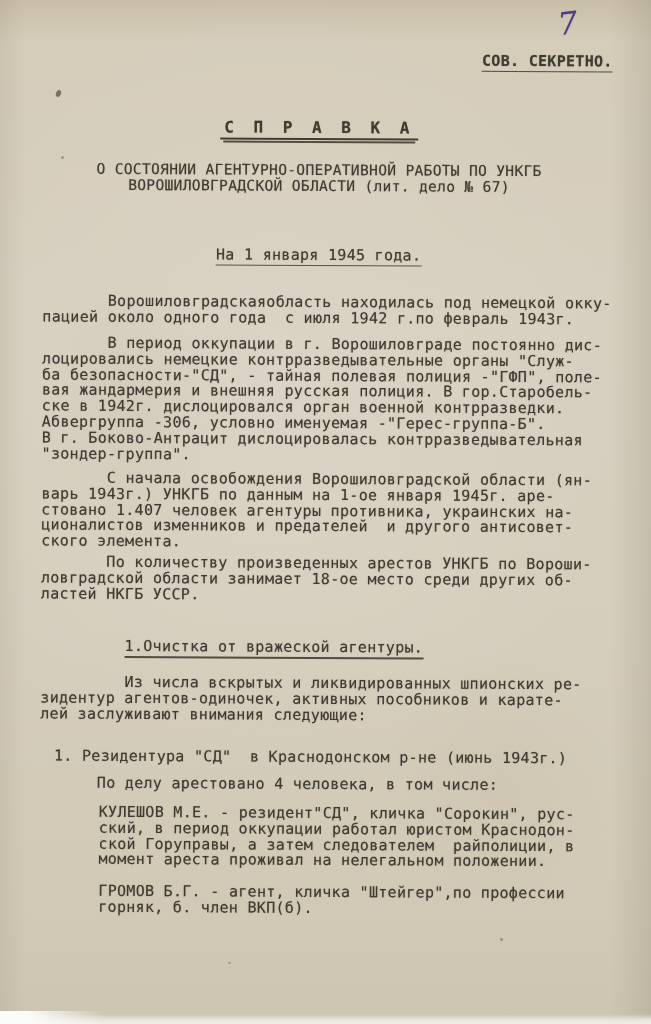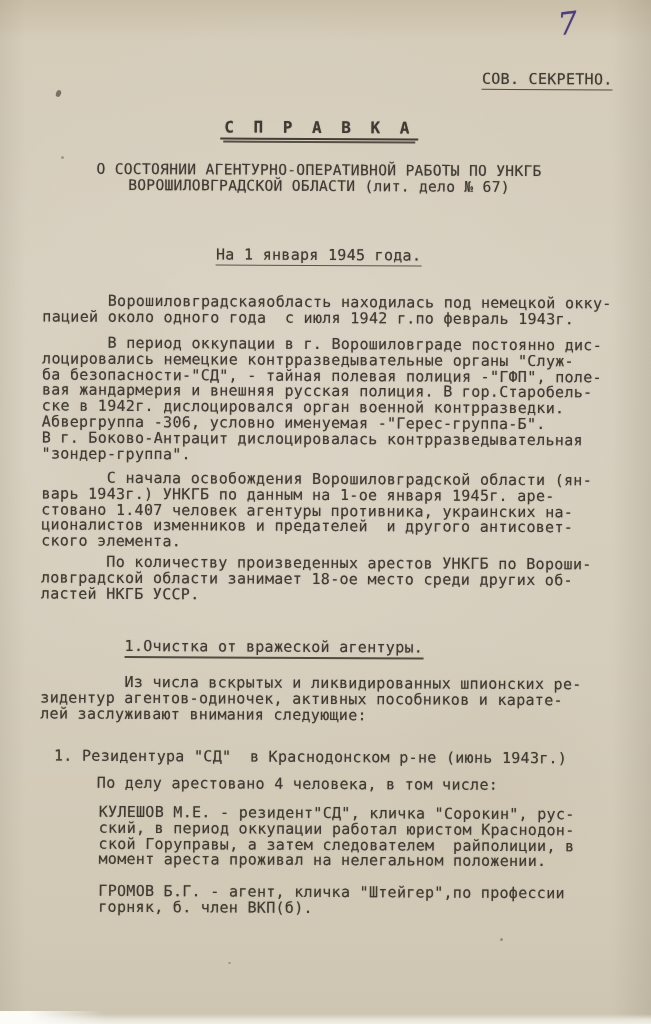--- a/index.html
+++ b/index.html
@@ -44,21 +44,21 @@
     color:rgba(58,53,44,0.92);
   }
   .txt{
     position:absolute;
     font-size:15px;line-height:15.8px;letter-spacing:0.3px;
     white-space:pre-wrap;
     text-shadow:0 0 1px rgba(60,55,45,0.55);
   }
   .center{left:0;width:640px;text-align:center;white-space:pre-line;}
 
-  .secrecy{top:71px;right:38px;font-weight:normal;}
+  .secrecy{top:53px;right:38px;font-weight:bold;}
   .secrecy .u{border-bottom:1.6px solid rgba(58,53,44,0.85);padding-bottom:1px;}
 
   .pagenum{
     position:absolute;left:558px;top:4px;
     font-family:"DejaVu Serif","Liberation Serif",serif;
     font-style:italic;font-size:31px;color:#4c3d82;
     transform:rotate(-7deg);text-shadow:0 0 1px rgba(76,61,130,0.5);
   }
 
   .doc-title{top:120px;font-weight:bold;font-size:16px;}

